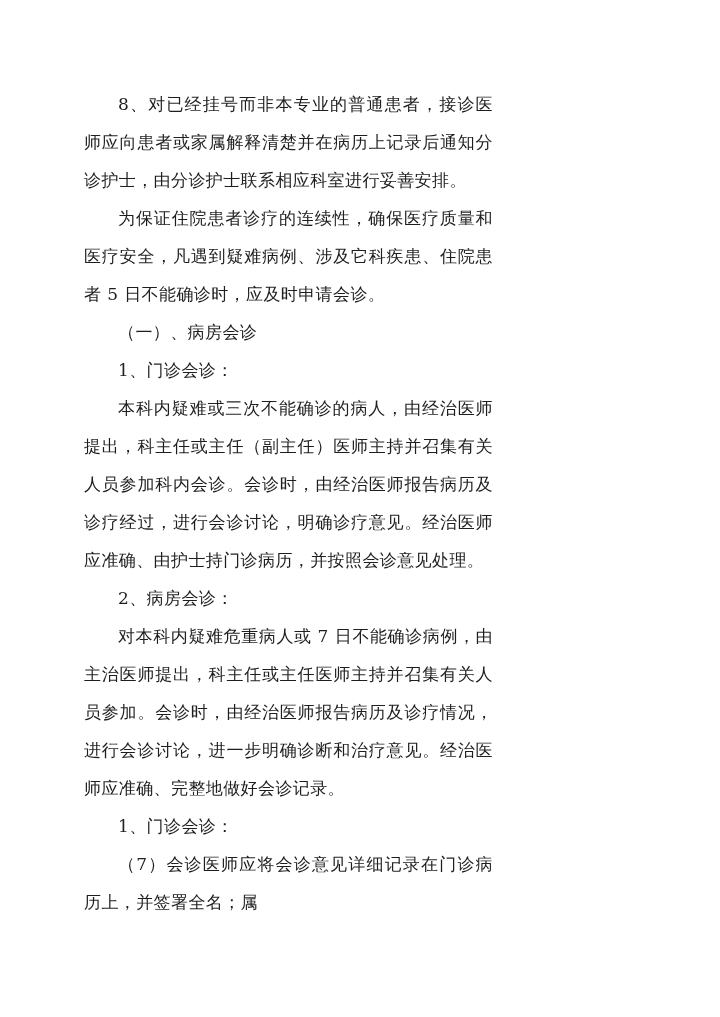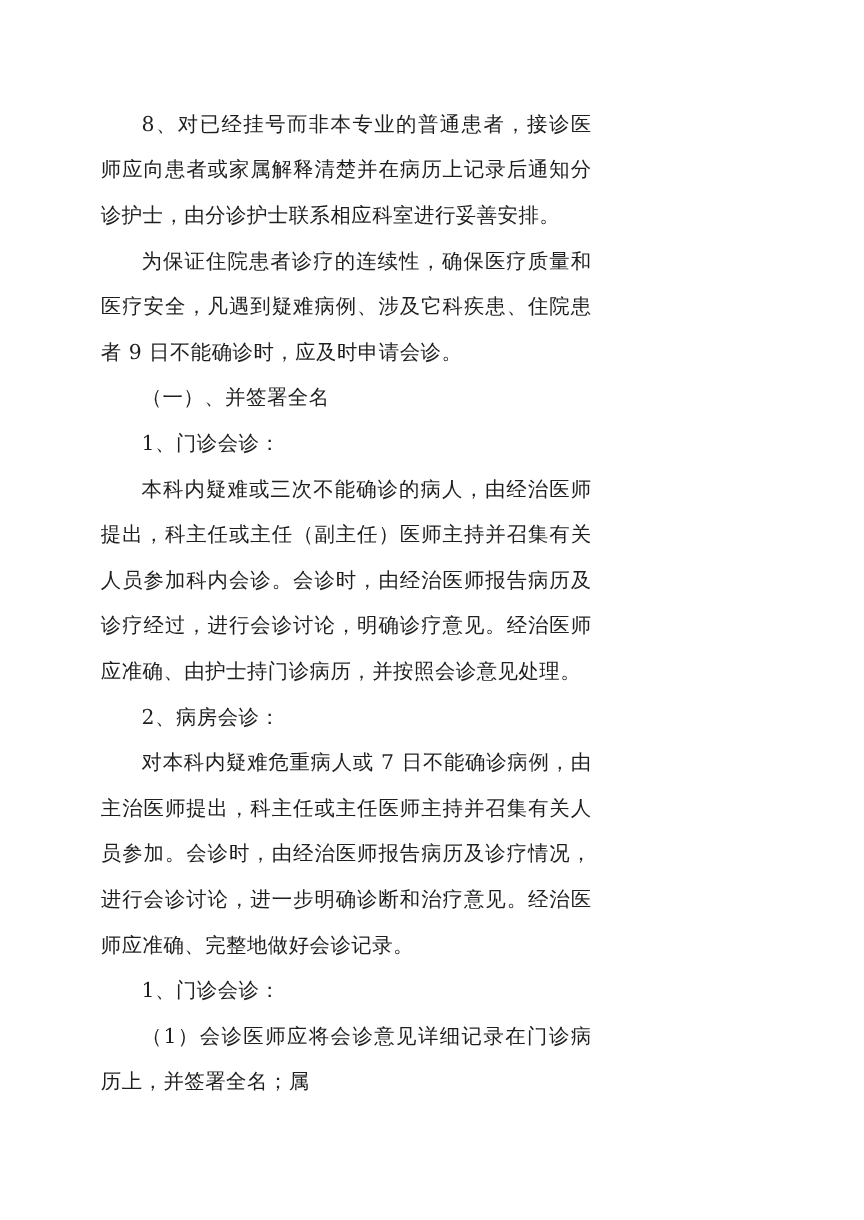--- a/index.html
+++ b/index.html
@@ -33,22 +33,22 @@
     letter-spacing: 0.4px;
     word-break: break-all;
   }
 </style>
 </head>
 <body>
 
 <div class="page">
   <div class="doc-body">
     <p>8、对已经挂号而非本专业的普通患者，接诊医师应向患者或家属解释清楚并在病历上记录后通知分诊护士，由分诊护士联系相应科室进行妥善安排。</p>
-    <p>为保证住院患者诊疗的连续性，确保医疗质量和医疗安全，凡遇到疑难病例、涉及它科疾患、住院患者 9 日不能确诊时，应及时申请会诊。</p>
-    <p>（一）、并签署全名</p>
+    <p>为保证住院患者诊疗的连续性，确保医疗质量和医疗安全，凡遇到疑难病例、涉及它科疾患、住院患者 5 日不能确诊时，应及时申请会诊。</p>
+    <p>（一）、病房会诊</p>
     <p>1、门诊会诊：</p>
     <p>本科内疑难或三次不能确诊的病人，由经治医师提出，科主任或主任（副主任）医师主持并召集有关人员参加科内会诊。会诊时，由经治医师报告病历及诊疗经过，进行会诊讨论，明确诊疗意见。经治医师应准确、由护士持门诊病历，并按照会诊意见处理。</p>
     <p>2、病房会诊：</p>
     <p>对本科内疑难危重病人或 7 日不能确诊病例，由主治医师提出，科主任或主任医师主持并召集有关人员参加。会诊时，由经治医师报告病历及诊疗情况，进行会诊讨论，进一步明确诊断和治疗意见。经治医师应准确、完整地做好会诊记录。</p>
     <p>1、门诊会诊：</p>
-    <p>（1）会诊医师应将会诊意见详细记录在门诊病历上，并签署全名；属</p>
+    <p>（7）会诊医师应将会诊意见详细记录在门诊病历上，并签署全名；属</p>
   </div>
 </div>
 
 </body></html>

